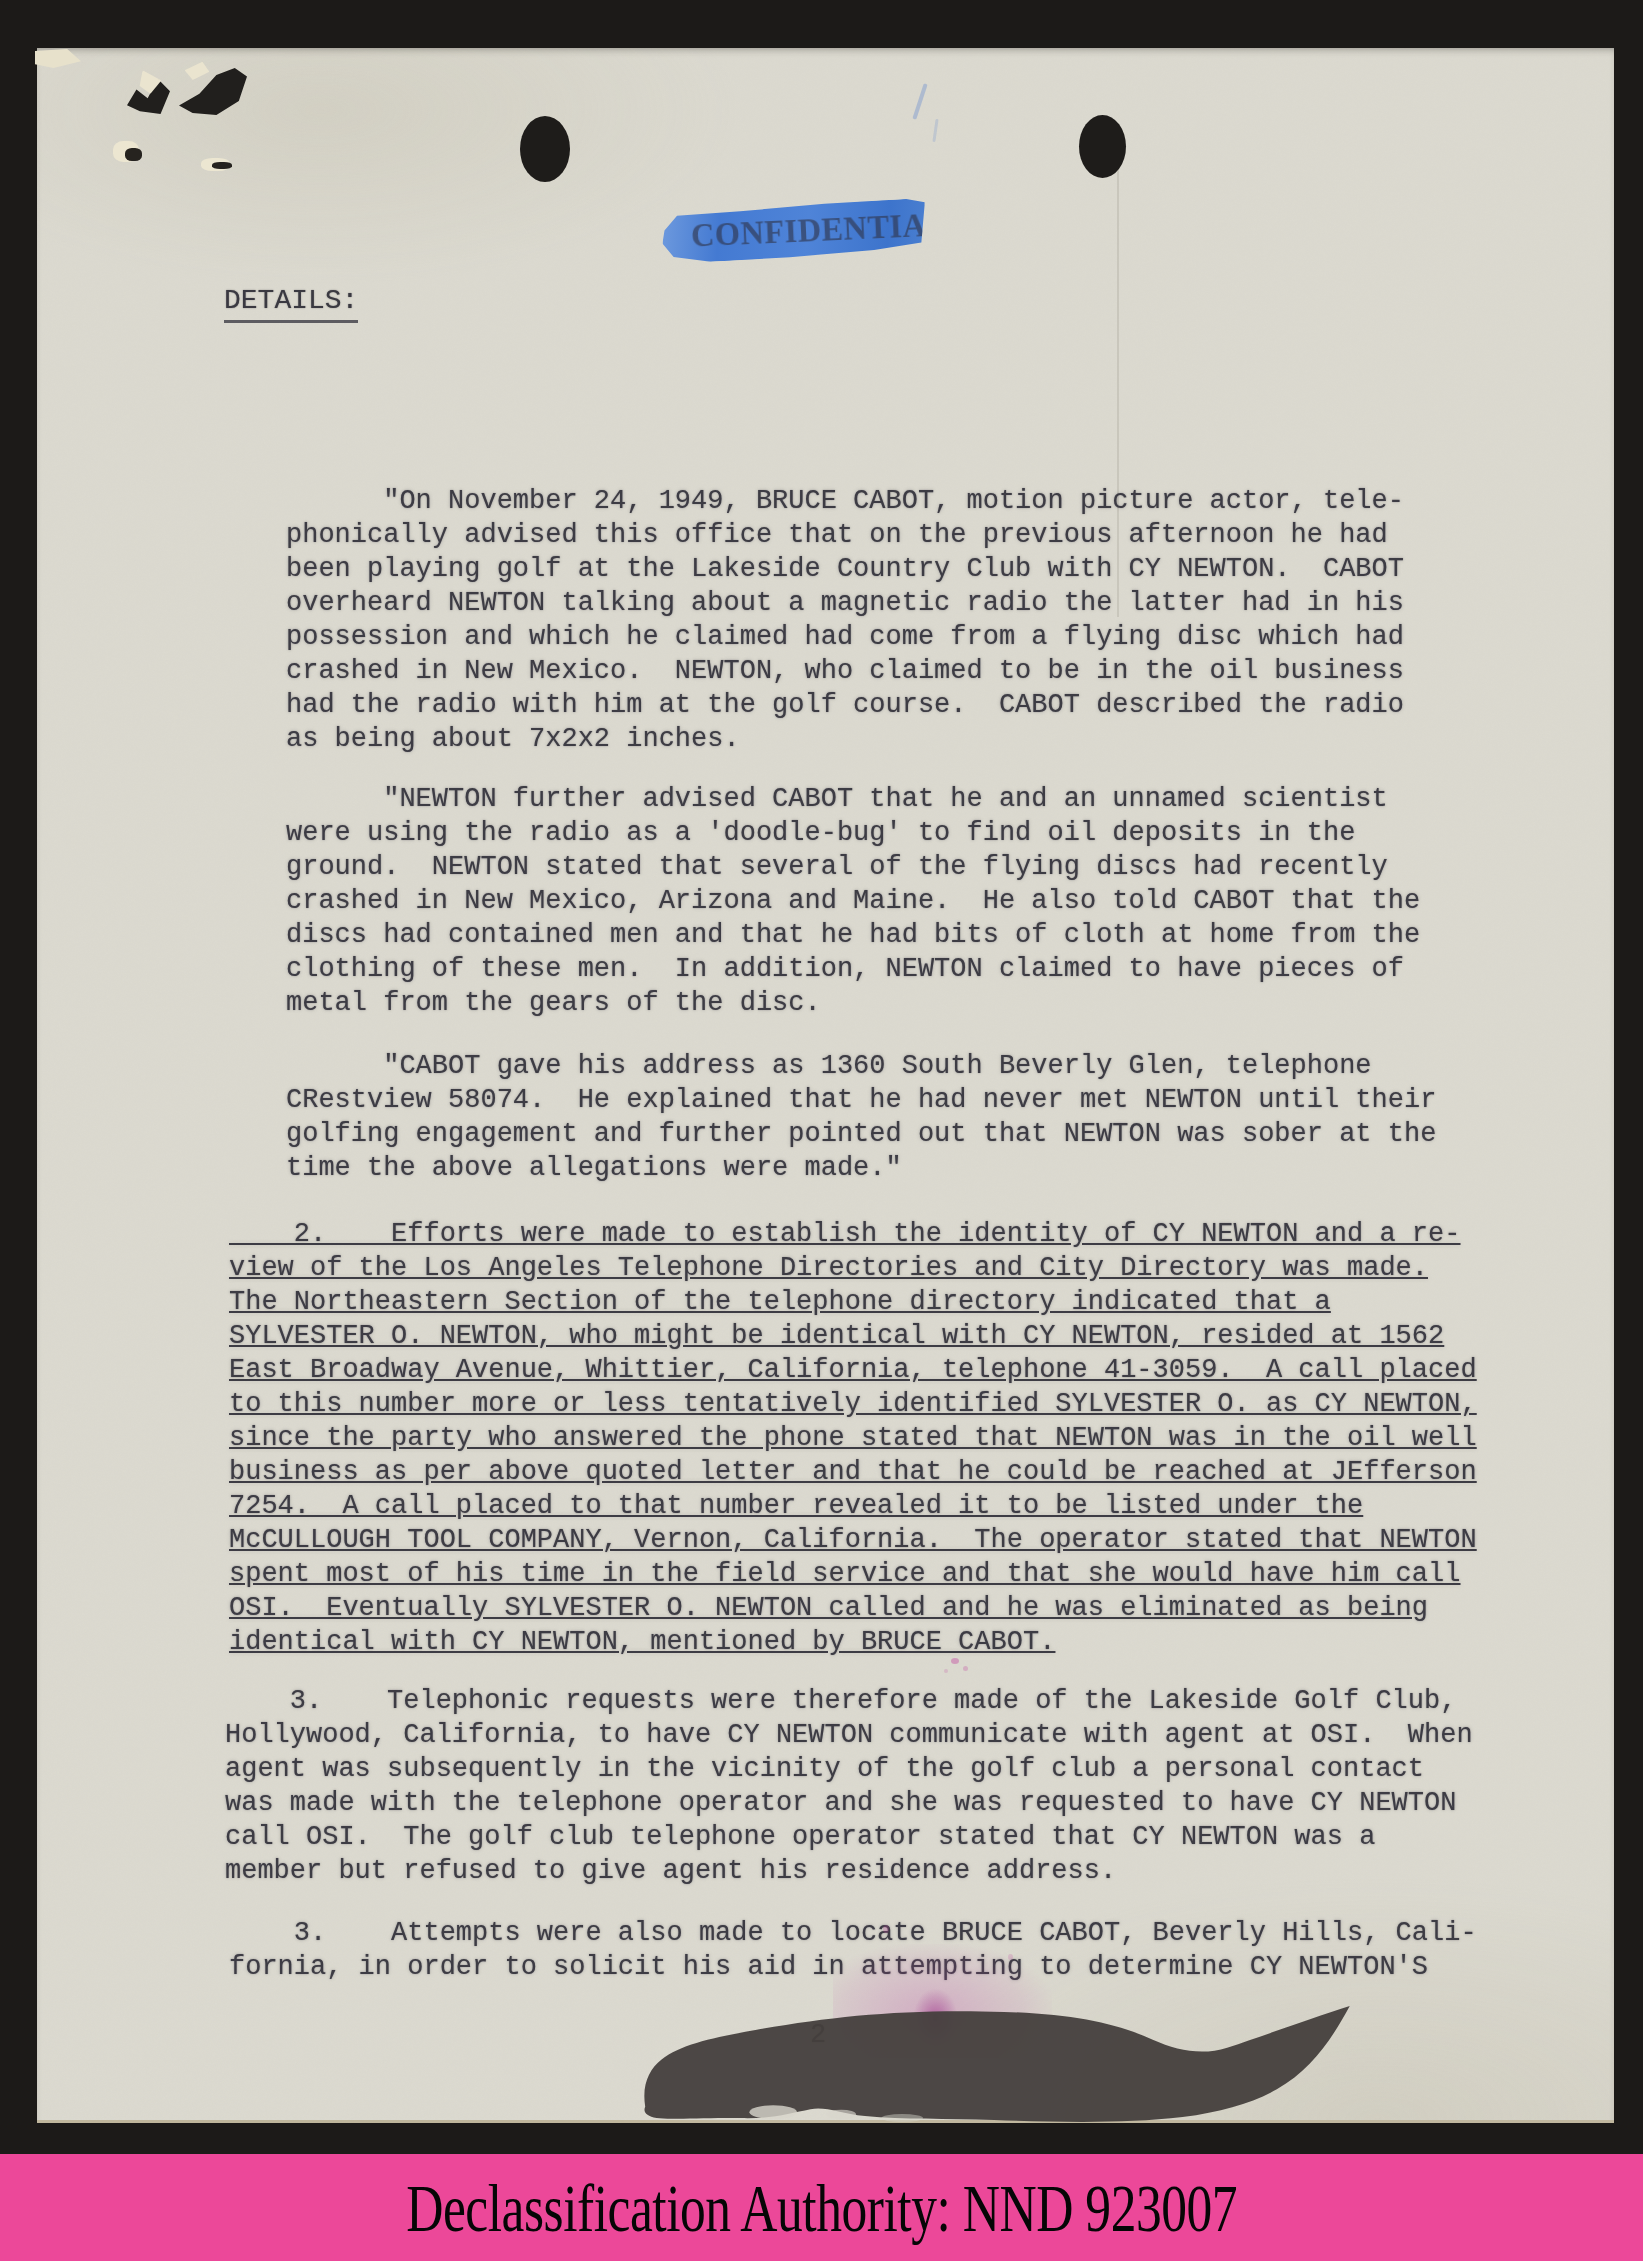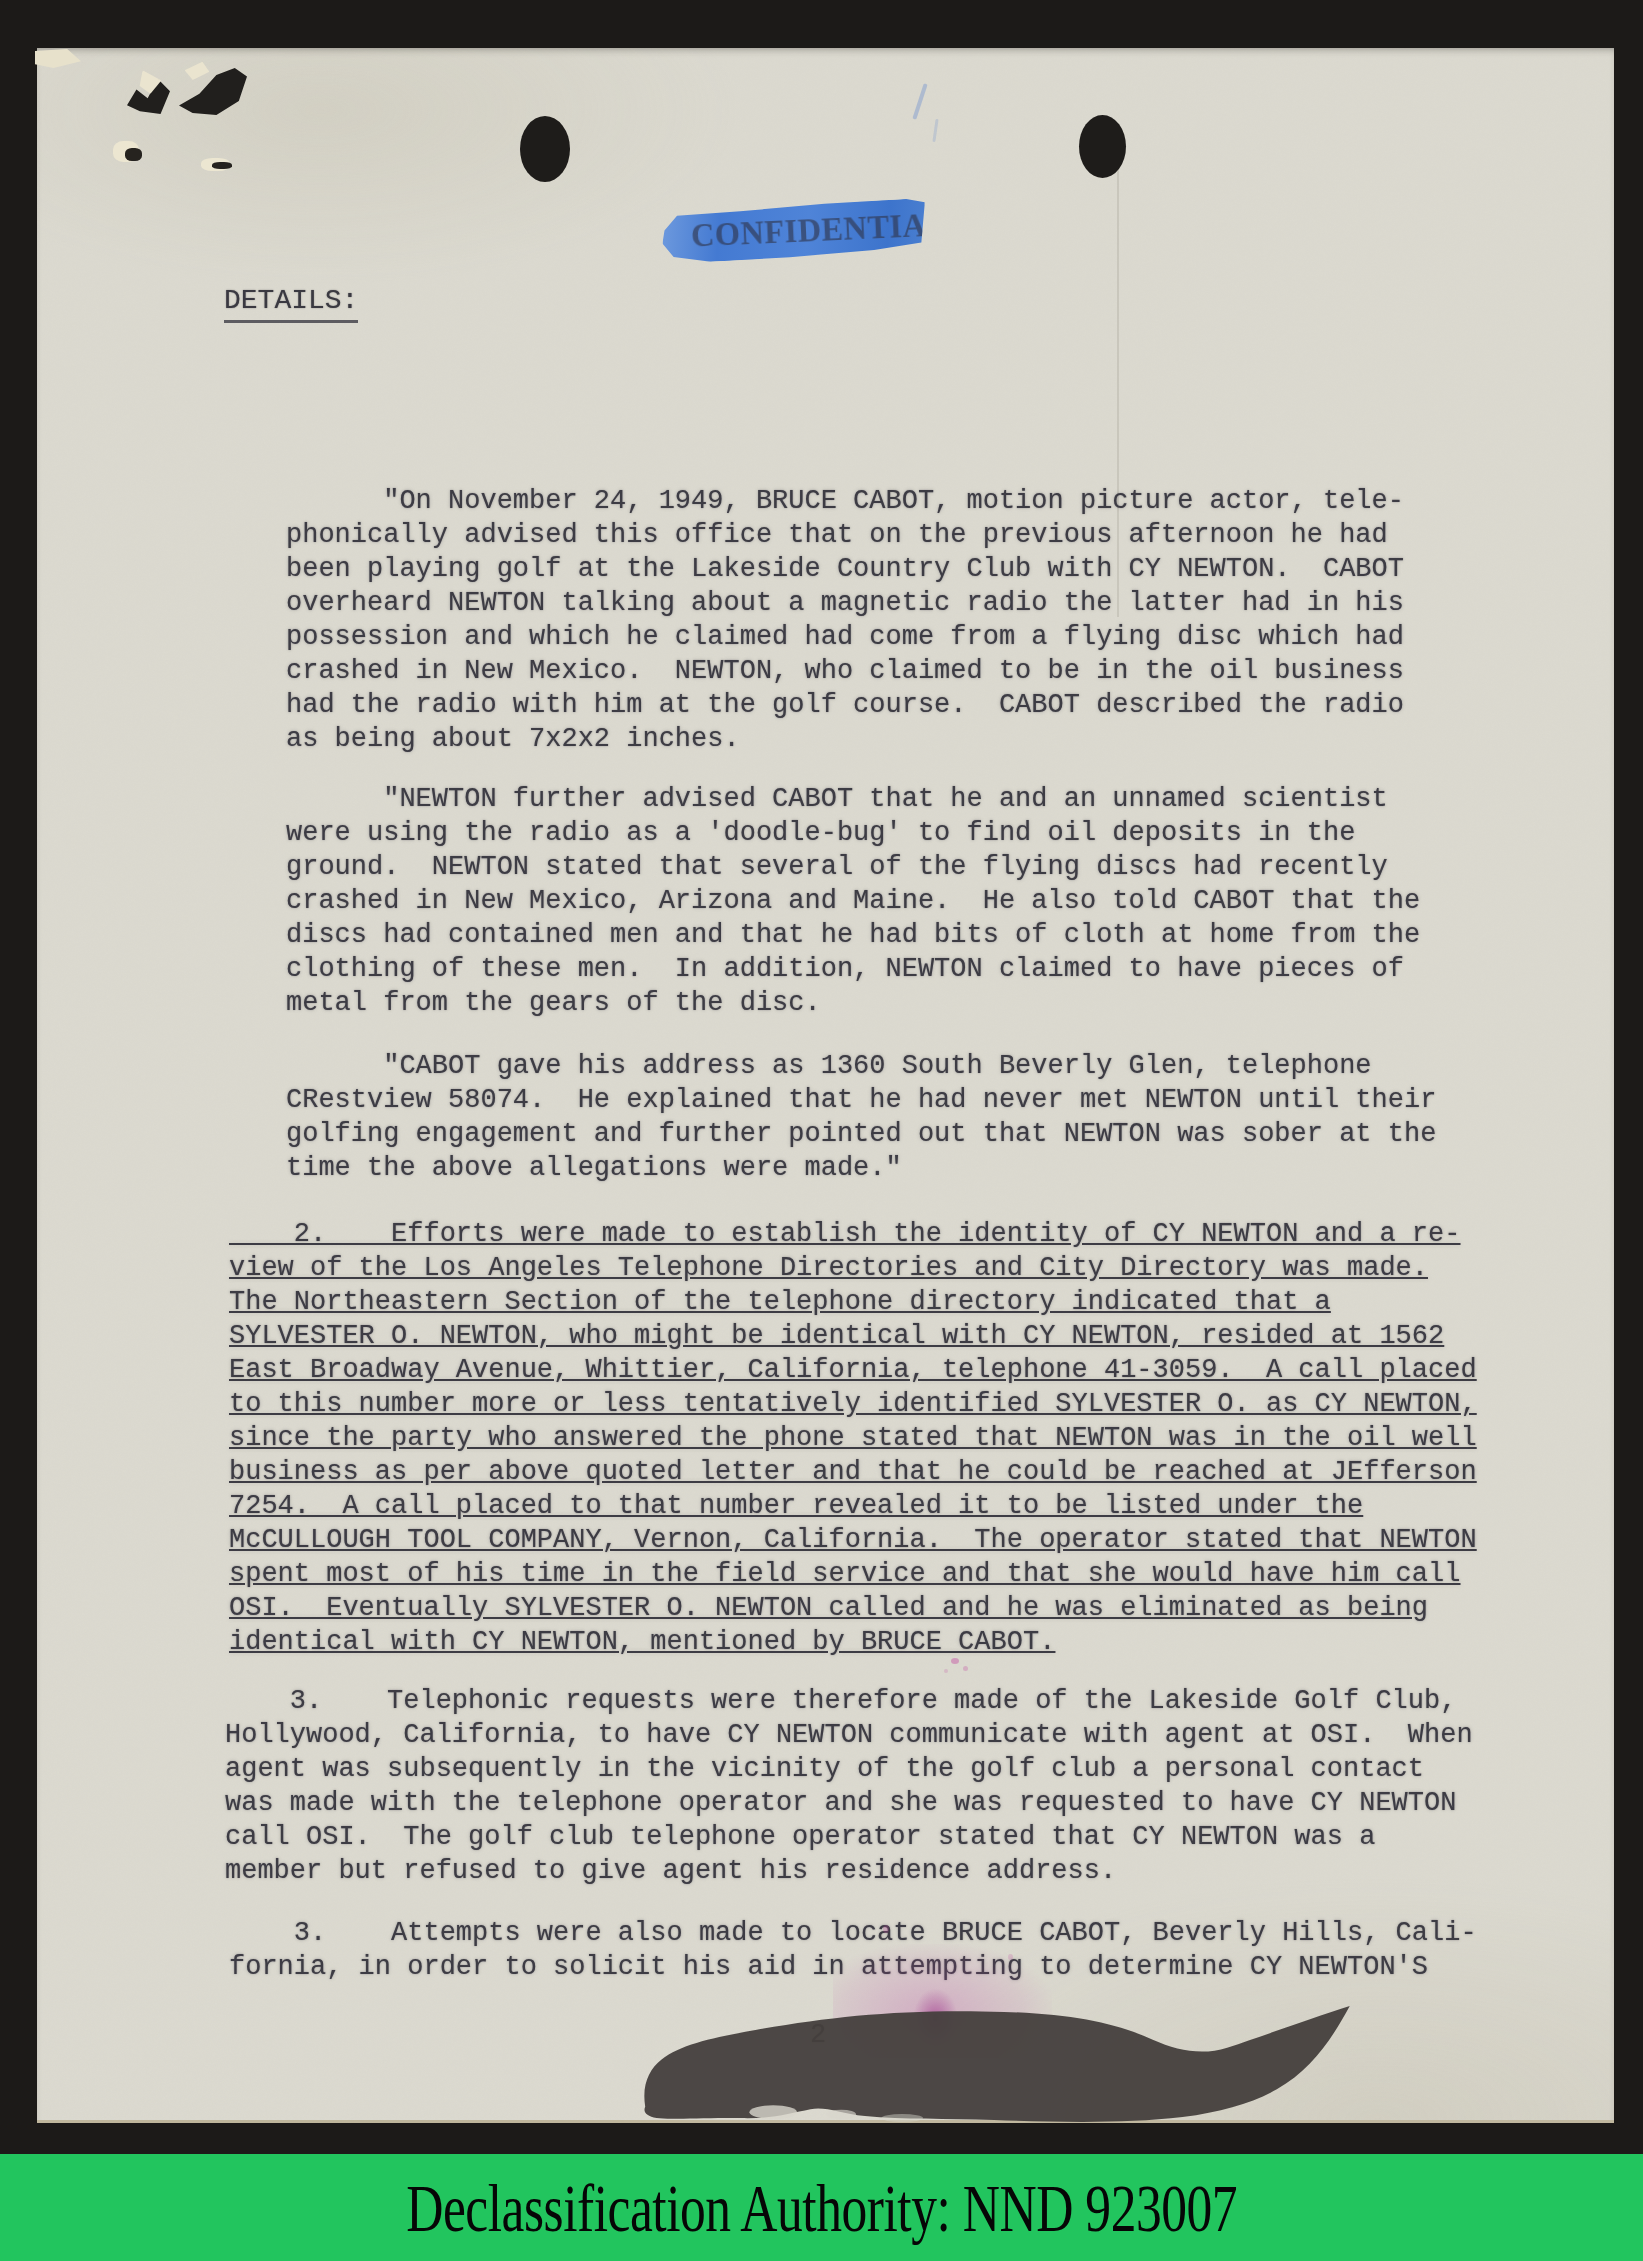--- a/index.html
+++ b/index.html
@@ -87,21 +87,21 @@
   .magenta-core {
     position:absolute; left:876px; top:1940px; width:45px; height:60px; z-index:4;
     background:radial-gradient(ellipse, rgba(148,28,128,.5), transparent 70%);
   }
   .pink-speck { position:absolute; background:rgba(195,70,160,.42); border-radius:50%; z-index:4; }
   
   .smear-svg { position:absolute; left:589px; top:1952px; width:736px; height:129px; z-index:5; }
   
   .footer-strip {
     position:absolute; left:0; top:2154px; width:1643px; height:107px;
-    background:#22c55e; display:flex; align-items:center; justify-content:center; z-index:6;
+    background:#ec4899; display:flex; align-items:center; justify-content:center; z-index:6;
   }
   .footer-text {
     font-family:"Liberation Serif", serif; font-size:56px; color:#060606;
     transform:scale(.92,1.22); transform-origin:center; white-space:pre; letter-spacing:-0.5px;
   }
 </style>
 </head>
 <body>
 
 <div class="paper">

